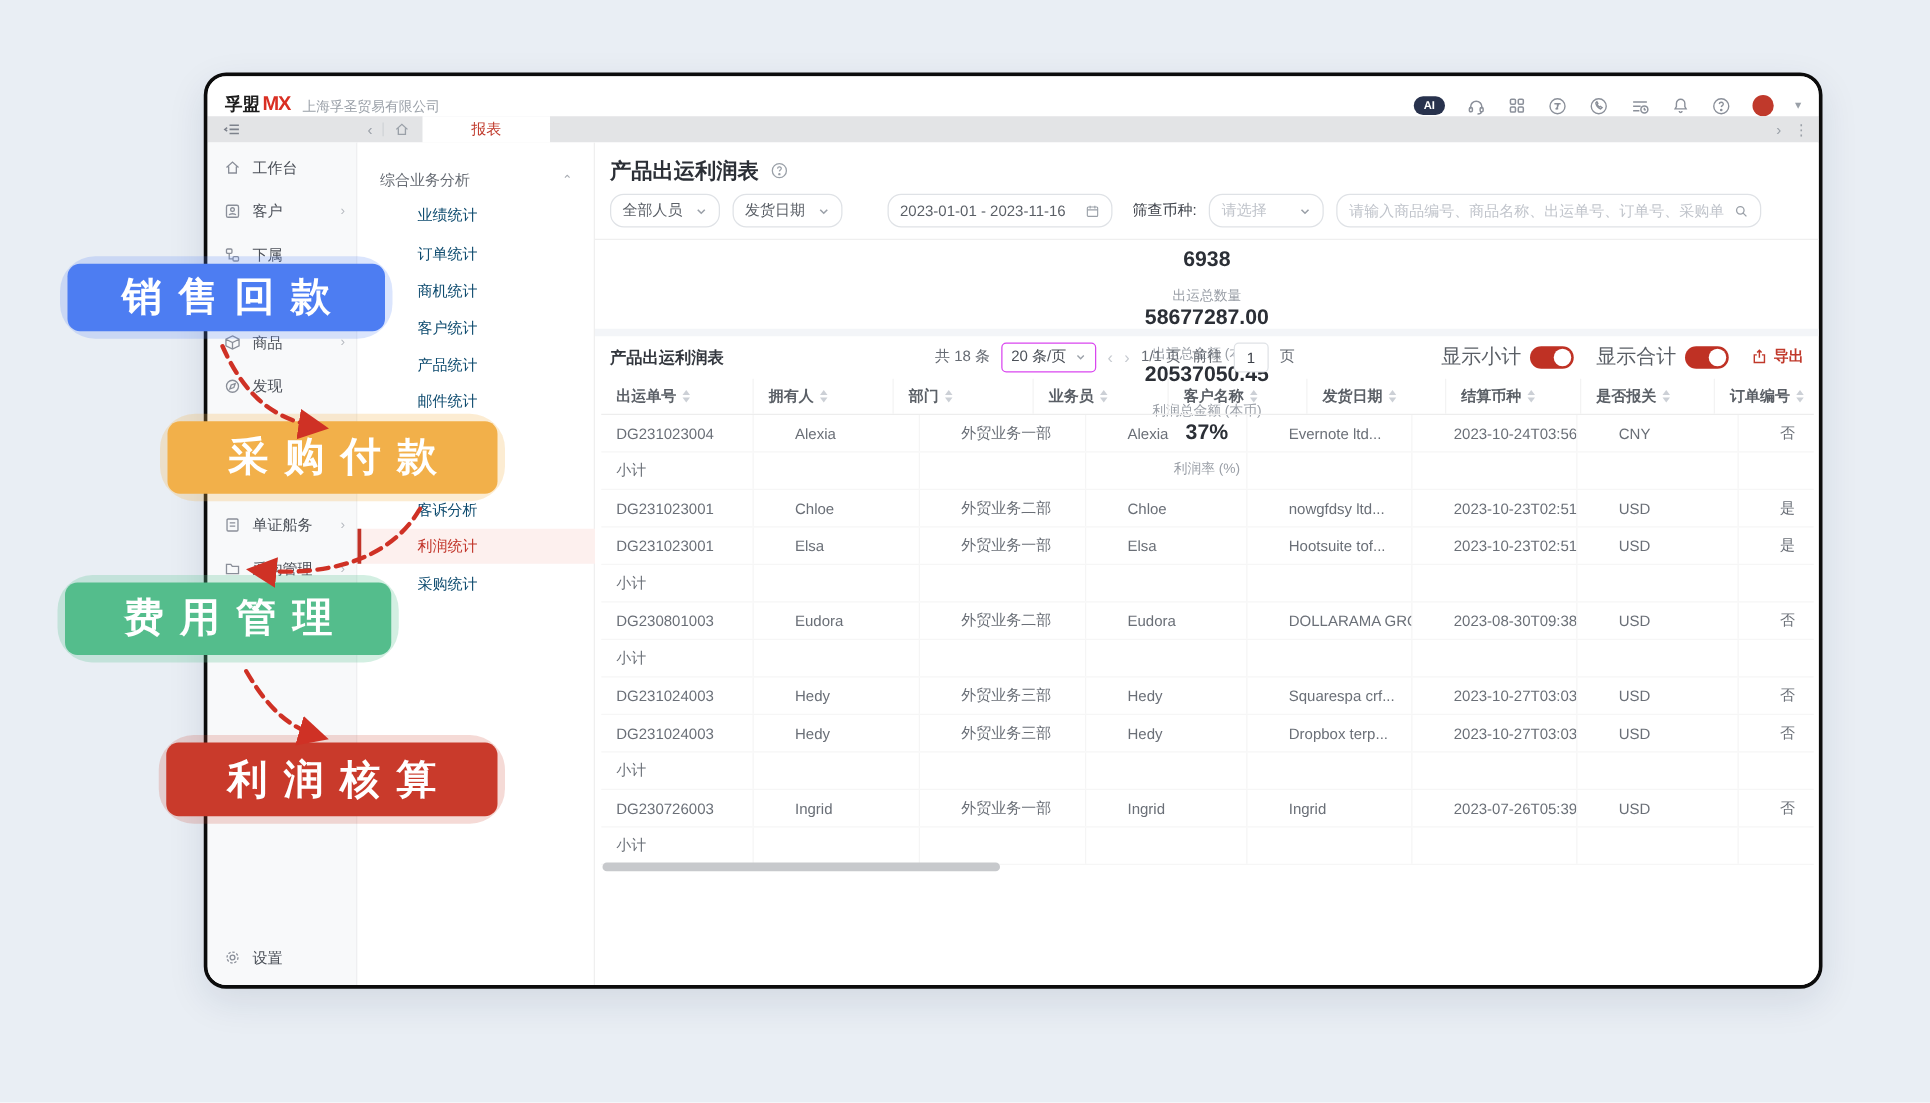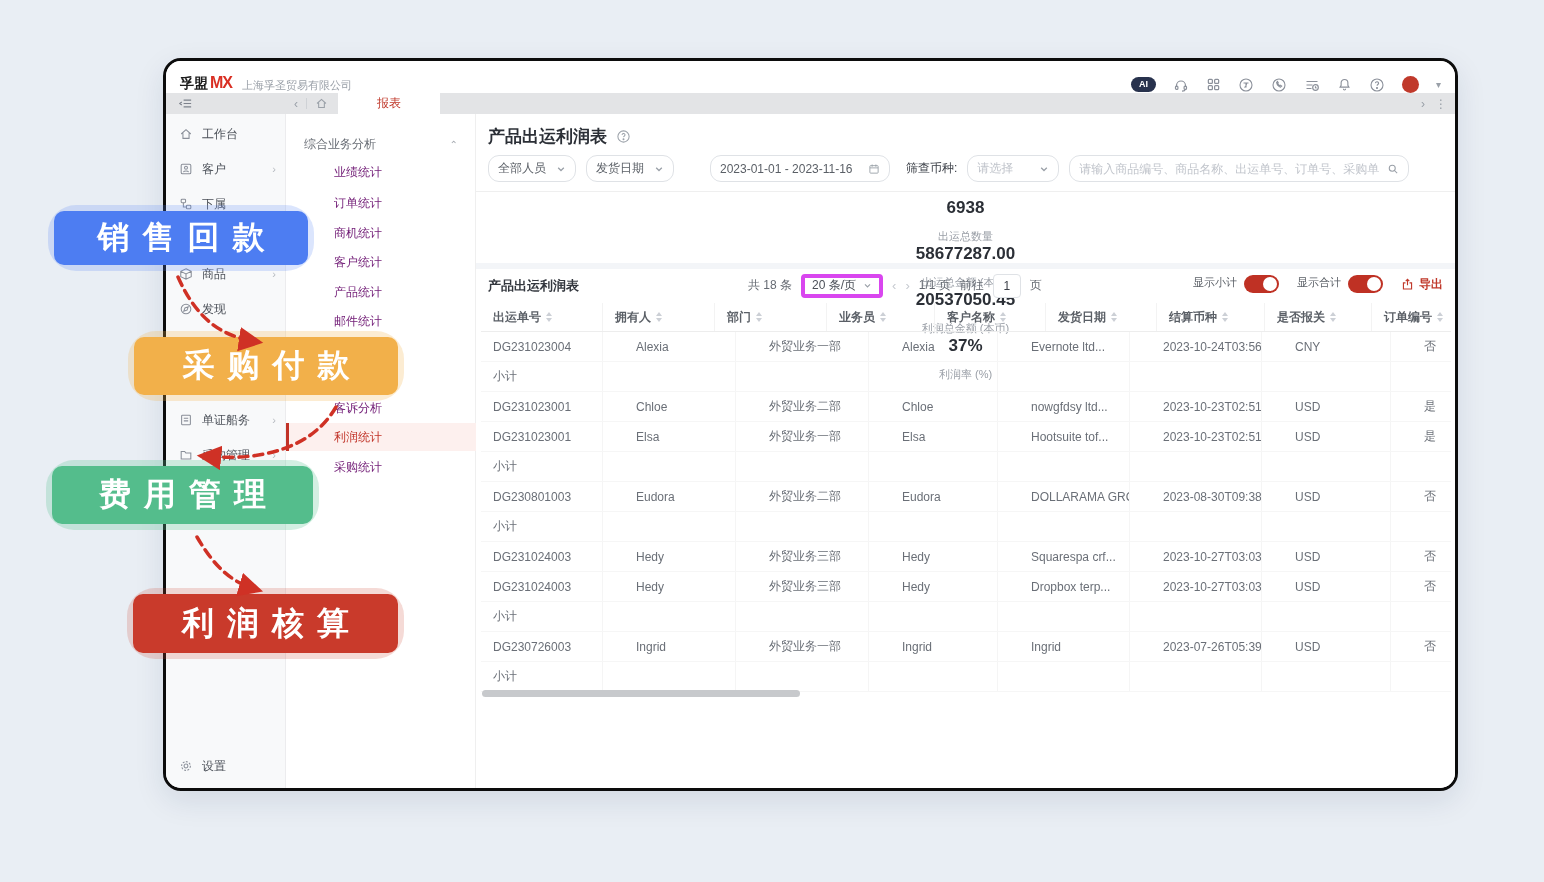--- a/index.html
+++ b/index.html
@@ -47,21 +47,21 @@
     gap:9px; padding:0 10px 0 13px; color:#4b5058; font-size:12px; cursor:default; }
   .s-item .chev{ margin-left:auto; color:#b6bac0; font-size:11px; }
   .s-ic{ color:#8a8f99; flex:none; }
 
   
   .submenu{ position:relative; width:190px; background:#fff; border-right:1px solid #efefef; flex:none; }
   .sm-group{ position:absolute; left:0; width:190px; height:28px; display:flex; align-items:center;
     padding:0 18px; color:#666b73; font-size:12px; }
   .sm-group .chev-up{ margin-left:auto; color:#a7abb2; font-size:10px; }
   .sm-item{ position:absolute; left:0; width:190px; height:28px; display:flex; align-items:center;
-    padding-left:48px; color:#701a75; font-size:12px; cursor:default; }
+    padding-left:48px; color:#0c4a6e; font-size:12px; cursor:default; }
   .sm-item.active{ background:#fdf0ee; color:#c13328; border-left:3px solid #c13328; padding-left:45px; }
 
   
   .main{ position:relative; flex:1; background:#fff; }
   .page-head{ position:absolute; left:12px; right:12px; top:8px; height:28px; display:flex; align-items:center; }
   .page-title{ font-size:17px; font-weight:bold; color:#2b2f36; }
   .help-ic{ margin-left:9px; color:#9aa0a8; }
   .head-right{ margin-left:auto; display:flex; align-items:center; gap:8px; color:#7a7f88; font-size:12px; }
   .upd-date{ color:#3c4048; }
   .refresh-ic{ color:#d0352b; }
@@ -85,27 +85,27 @@
   .stat{ flex:1; text-align:center; }
   .stat-val{ font-size:17px; font-weight:bold; color:#2b2f36; }
   .stat-lbl{ margin-top:11px; font-size:11px; color:#999ea6; }
 
   .band{ position:absolute; left:0; right:0; top:149px; height:6px; background:#f3f5f8; }
 
   .toolbar{ position:absolute; left:0; right:0; top:158px; height:27px; }
   .tb-title{ position:absolute; left:12px; top:5px; font-size:13px; font-weight:bold; color:#33373e; }
   .pager{ position:absolute; left:272px; top:0; height:27px; display:flex; align-items:center; gap:9px;
     color:#666b73; font-size:12px; }
-  .psize{ height:24px; border:4px solid #d946ef; border-radius:4px; padding:0 7px;
+  .psize{ height:24px; border:1px solid #d946ef; border-radius:4px; padding:0 7px;
     display:flex; align-items:center; gap:7px; color:#4b5058; }
   .pg-arrow{ color:#c6cad0; font-size:13px; }
   .goto-input{ width:28px; height:24px; border:1px solid #dfe2e6; border-radius:4px;
     text-align:center; font-size:12px; color:#3c4048; font-family:inherit; }
   .tb-right{ position:absolute; right:12px; top:3px; display:flex; align-items:center; gap:18px; }
-  .tog-wrap{ display:flex; align-items:flex-start; gap:7px; color:#5a5f66; font-size:11px; }
+  .tog-wrap{ display:flex; align-items:center; gap:7px; color:#5a5f66; font-size:16px; }
   .toggle{ width:35px; height:18px; border-radius:9px; background:#bf3124; position:relative; cursor:pointer; }
   .toggle::after{ content:""; position:absolute; right:2px; top:2px; width:14px; height:14px;
     border-radius:50%; background:#fff; }
   .export-btn{ display:flex; align-items:center; gap:5px; color:#c0392b; font-size:12px; font-weight:bold; cursor:pointer; }
 
   
   .table{ position:absolute; left:5px; right:4px; top:189px;
     --cols:122px 112px 112px 108px 111px 111px 108px 107px 1fr; }
   .thead,.trow{ display:grid; grid-template-columns:var(--cols); align-items:center; }
   .thead{ height:29px; border-bottom:1px solid #ededed; }

